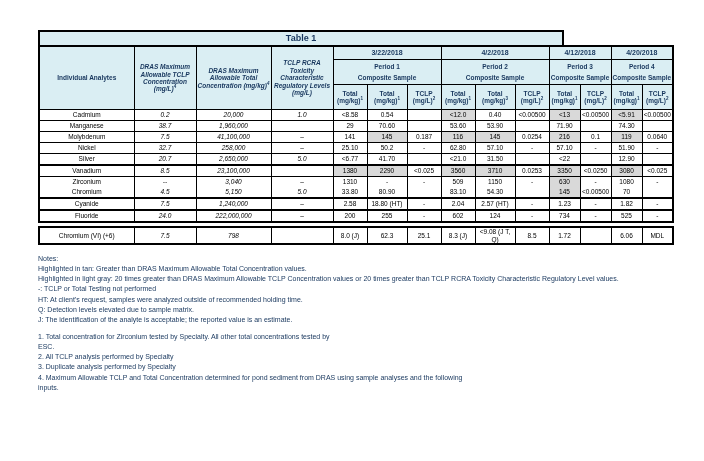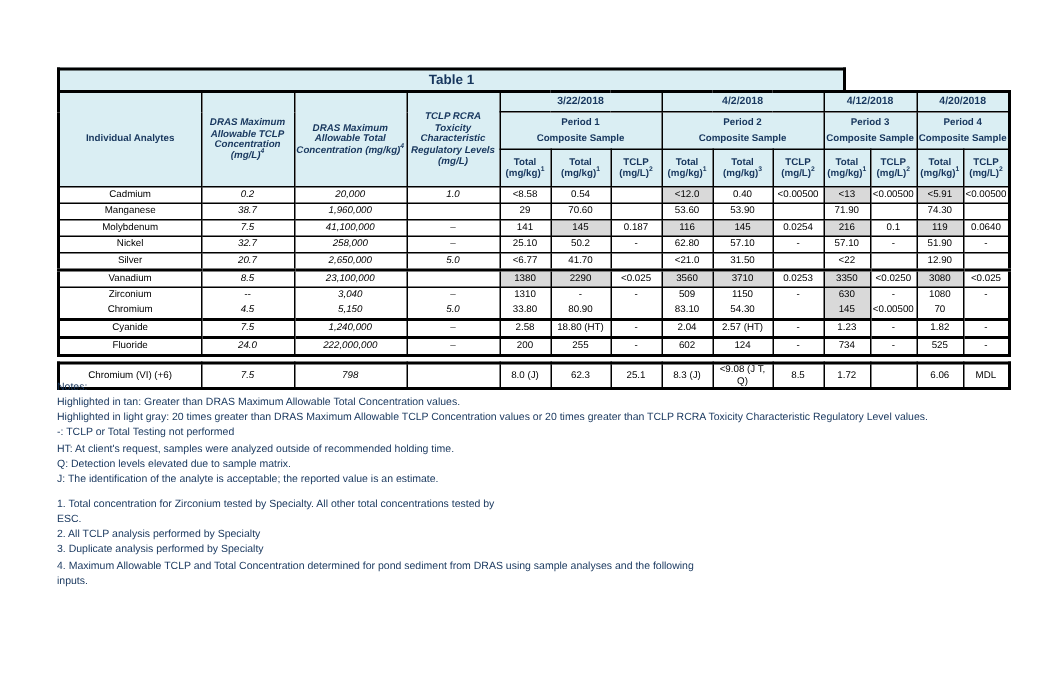--- a/index.html
+++ b/index.html
@@ -1,18 +1,18 @@
 <!DOCTYPE html>
 <html><head>
 <meta charset="utf-8">
 <style>
   html,body{margin:0;padding:0}
   body{width:704px;height:461px;background:#fff;position:relative;
        font-family:"Liberation Sans",sans-serif;color:#000;overflow:hidden}
-  .doc{position:absolute;left:38px;top:45px;width:526px}
+  .doc{position:absolute;left:38px;top:30px;width:526px}
   .title{background:#daeef3;border:2px solid #000;border-bottom:0;text-align:center;
          font-weight:bold;font-size:9px;color:#17365d;height:13px;line-height:13px}
   table{border-collapse:collapse;table-layout:fixed;width:634px}
   table.main,table.extra{border:2px solid #000}
   th,td{border:1px solid #000;padding:0 1px;text-align:center;vertical-align:middle;overflow:hidden}
   thead th{background:#daeef3;color:#17365d;font-weight:bold;font-size:6.5px;line-height:1.15}
   th.sh{font-size:6.5px}
   th.sh-i{font-style:italic}
   th.date{height:12px;font-size:7px}
   th.per{height:24px}

